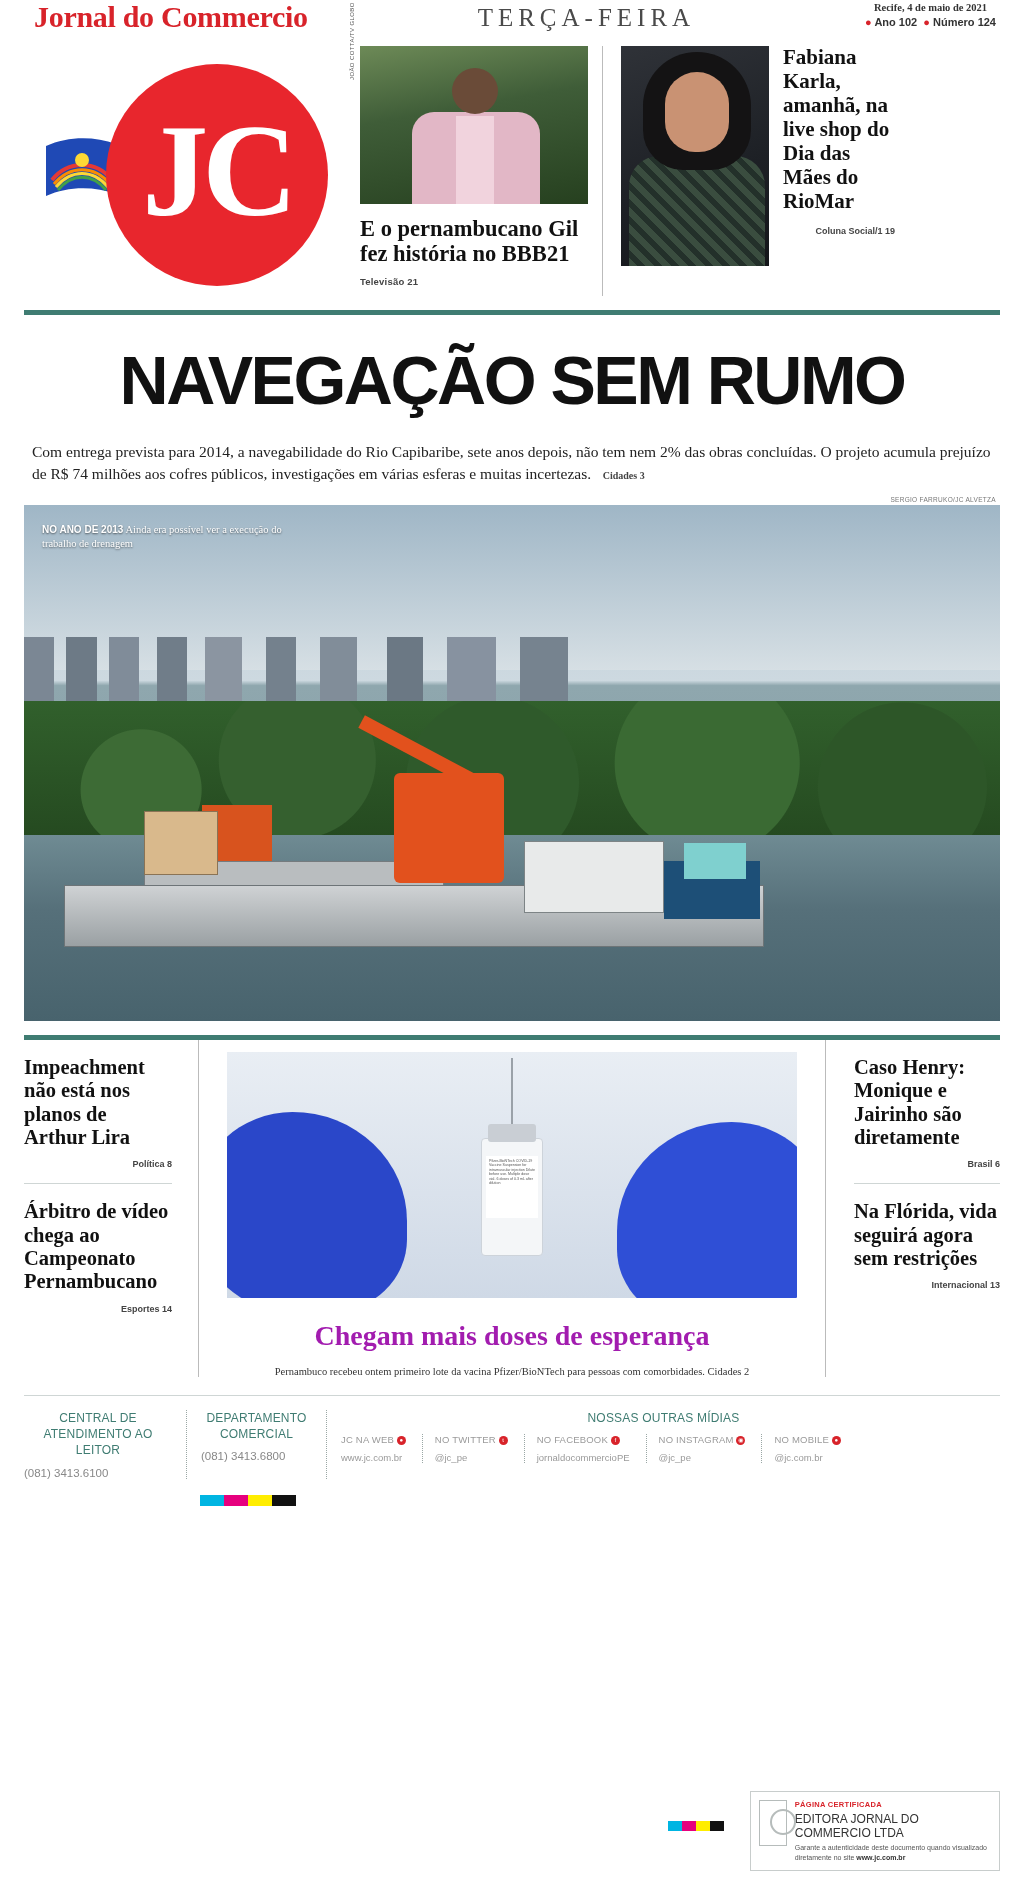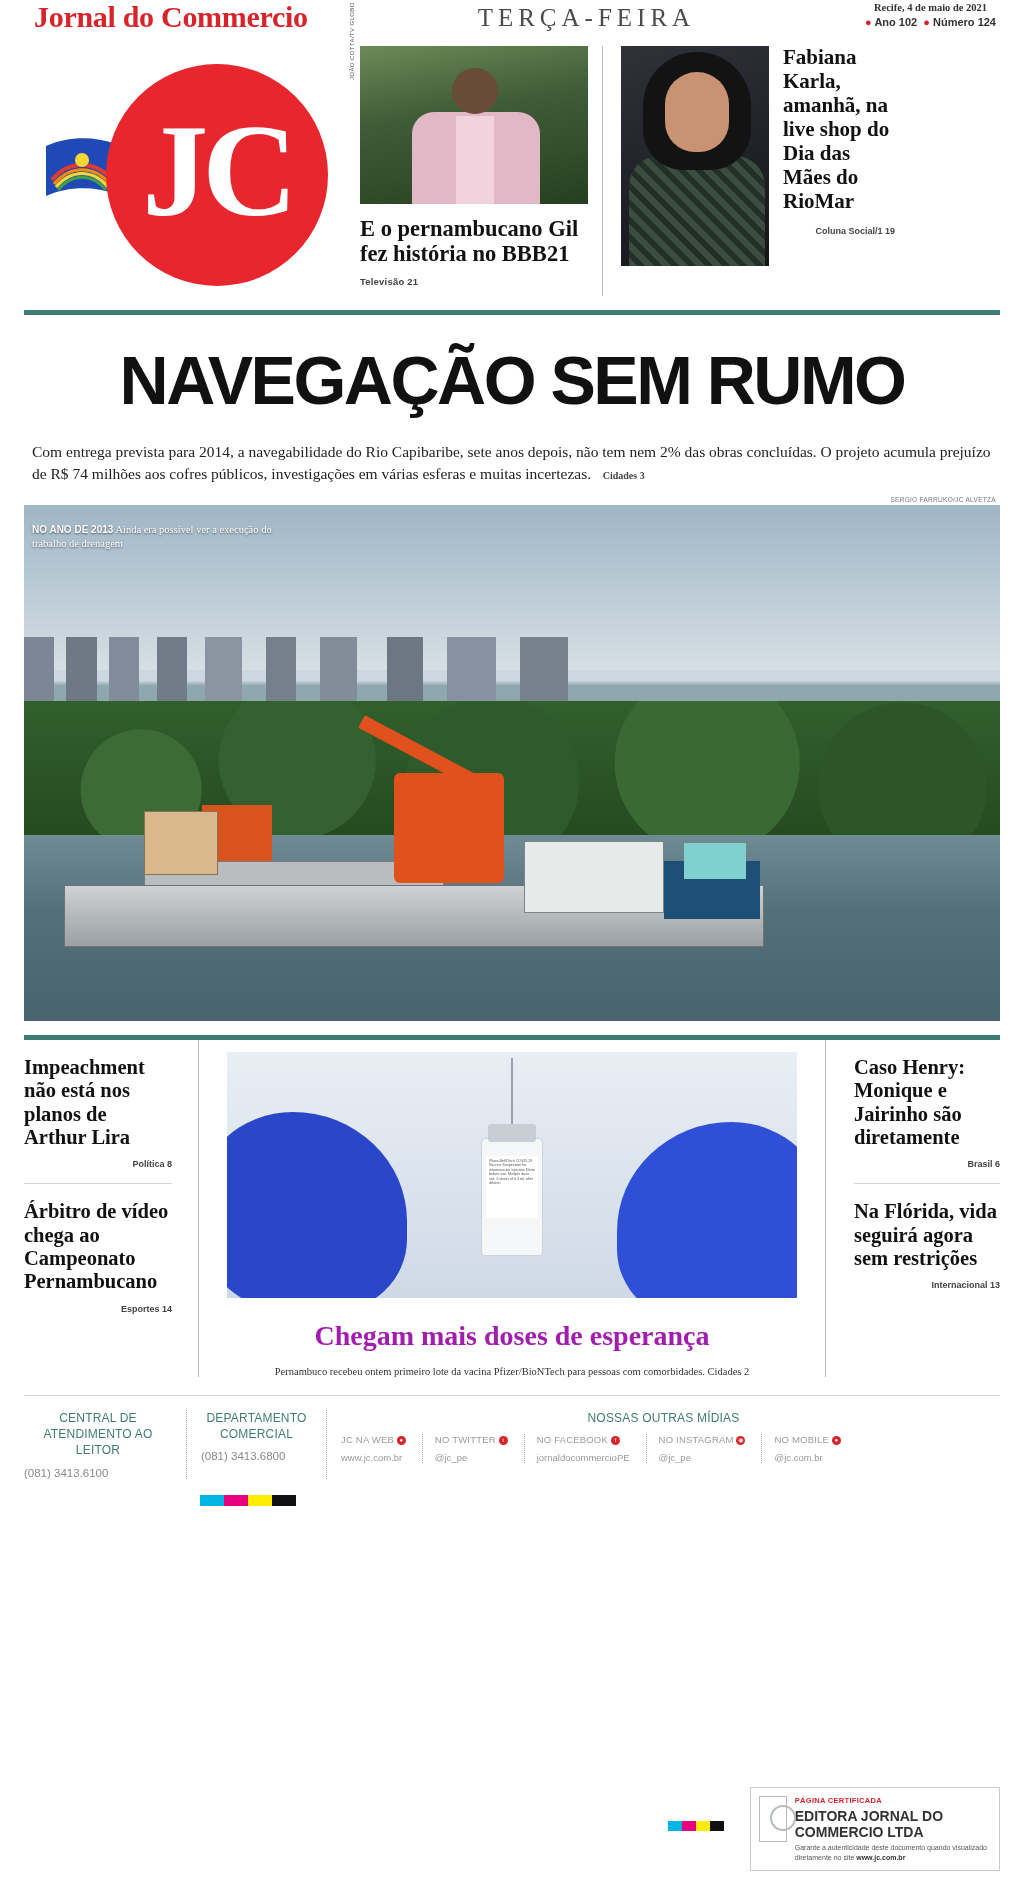--- a/index.html
+++ b/index.html
@@ -170,21 +170,21 @@
   }
   .mp-exc-body { position:absolute; left:370px; top:268px; width:110px; height:110px; background:#e2511d; border-radius:6px; }
   .mp-exc-arm { position:absolute; left:330px; top:240px; width:130px; height:14px; background:#e2511d; transform:rotate(28deg); }
   .mp-exc2 { position:absolute; left:178px; top:300px; width:70px; height:56px; background:#d8531e; }
   .mp-cabin { position:absolute; left:120px; top:306px; width:74px; height:64px; background:#d9b98c; border:1px solid #8a7355; }
   .mp-boat { position:absolute; left:500px; top:336px; width:140px; height:72px; background:#e8eaea; border:1px solid #7d8486; }
   .mp-boat-blue { position:absolute; left:640px; top:356px; width:96px; height:58px; background:#1d4f77; }
   .mp-boat-teal { position:absolute; left:660px; top:338px; width:62px; height:36px; background:#7fd0cf; }
 
   .mp-caption {
-    position:absolute; left:8px; top:18px; width:240px;
+    position:absolute; left:18px; top:18px; width:240px;
     color:#fff; font-size:10.5px; line-height:1.3;
     font-family:"Liberation Serif", serif; text-shadow:0 1px 2px rgba(0,0,0,.55);
   }
   .mp-caption b { font-size:10px; font-family:"Liberation Sans", sans-serif; }
 
   
   .lower { display:flex; margin-top:0; }
   .col-left { width:160px; padding-right:12px; }
   .col-right { width:160px; padding-left:14px; }
   .col-mid { flex:1; padding:0 14px; }
@@ -226,21 +226,21 @@
   .media-name .badge { display:inline-block; width:9px; height:9px; border-radius:50%; background:#d8232a; color:#fff; font-size:6px; line-height:9px; text-align:center; vertical-align:1px;}
   .media-handle { color:#9a9a9a; margin-top:7px; }
 
   .cmyk { display:flex; margin-top:16px; margin-left:176px; }
   .cmyk span { width:24px; height:11px; display:block; }
 
   .certbox { position:absolute; right:24px; bottom:22px; width:250px; border:1px solid #c8cdcc; display:flex; padding:8px; }
   .cert-stamp { width:42px; height:46px; border:1px solid #b6bcbb; margin-right:8px; position:relative; }
   .cert-stamp:after { content:""; position:absolute; left:10px; top:8px; width:22px; height:22px; border:2px solid #b6bcbb; border-radius:50%; }
   .cert-title { color:#d8232a; font-size:7.5px; font-weight:bold; letter-spacing:.3px;}
-  .cert-l1 { font-size:14px; font-weight:bold; color:#333; margin-top:3px;}
+  .cert-l1 { font-size:12px; font-weight:normal; color:#333; margin-top:3px;}
   .cert-l2 { font-size:7px; color:#555; margin-top:3px; line-height:1.35;}
   .cert-l2 b { color:#333; }
   .cmyk2 { position:absolute; right:300px; bottom:62px; display:flex; }
   .cmyk2 span { width:14px; height:10px; display:block; }
 </style>
 </head>
 <body>
 
 <div class="page">
 

